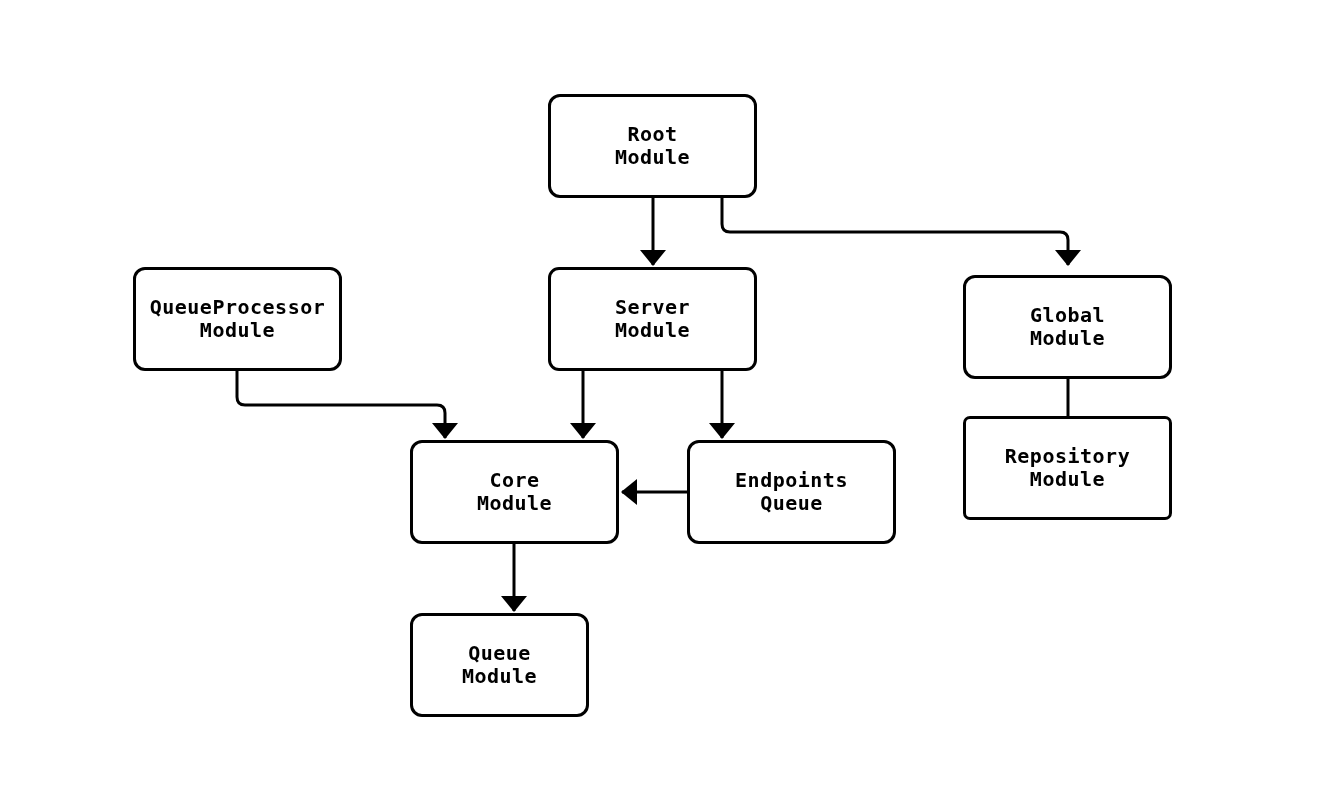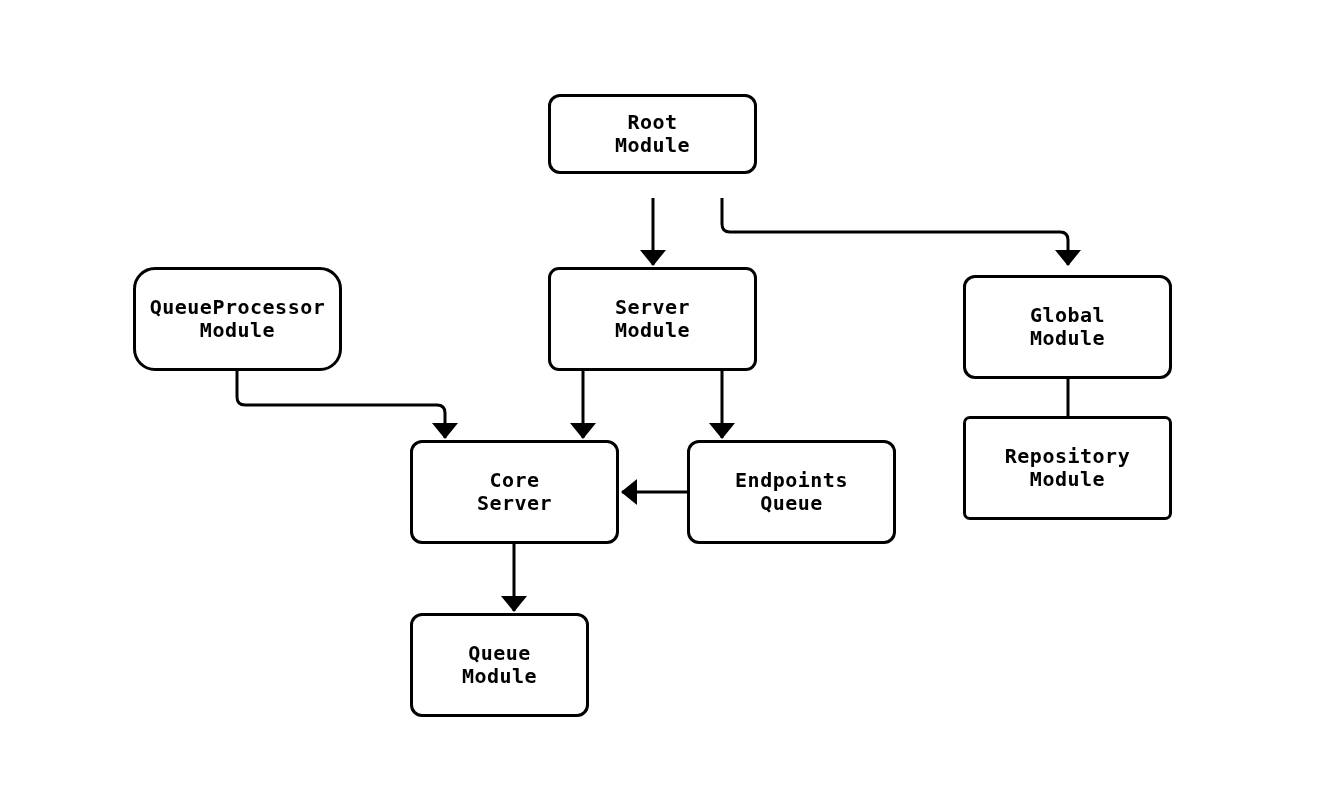--- a/index.html
+++ b/index.html
@@ -54,39 +54,39 @@
       </defs>
       <path d="M 653 198 L 653 265" fill="none" stroke="#000000" stroke-width="3" marker-end="url(#arrowhead)"></path>
       <path d="M 722 198 L 722 224 Q 722 232 730 232 L 1060 232 Q 1068 232 1068 240 L 1068 265" fill="none" stroke="#000000" stroke-width="3" marker-end="url(#arrowhead)"></path>
       <path d="M 237 371 L 237 397 Q 237 405 245 405 L 437 405 Q 445 405 445 413 L 445 438" fill="none" stroke="#000000" stroke-width="3" marker-end="url(#arrowhead)"></path>
       <path d="M 583 371 L 583 438" fill="none" stroke="#000000" stroke-width="3" marker-end="url(#arrowhead)"></path>
       <path d="M 722 371 L 722 438" fill="none" stroke="#000000" stroke-width="3" marker-end="url(#arrowhead)"></path>
       <path d="M 687 492 L 622 492" fill="none" stroke="#000000" stroke-width="3" marker-end="url(#arrowhead)"></path>
       <path d="M 1068 371 L 1068 438" fill="none" stroke="#000000" stroke-width="3" marker-end="url(#arrowhead)"></path>
       <path d="M 514 544 L 514 611" fill="none" stroke="#000000" stroke-width="3" marker-end="url(#arrowhead)"></path>
     </svg>
-    <div class="node" style="left: 548px; top: 94px; width: 209px; height: 80px;">
+    <div class="node" style="left: 548px; top: 94px; width: 209px; height: 104px;">
       <div class="node-label">Root
 Module</div>
     </div>
-    <div class="node" style="left: 133px; top: 267px; width: 209px; height: 104px; border-radius: 22px;">
+    <div class="node" style="left: 133px; top: 267px; width: 209px; height: 104px;">
       <div class="node-label">QueueProcessor
 Module</div>
     </div>
     <div class="node" style="left: 548px; top: 267px; width: 209px; height: 104px; border-radius: 11px;">
       <div class="node-label">Server
 Module</div>
     </div>
     <div class="node" style="left: 963px; top: 267px; width: 209px; height: 104px; margin-top: 8px;">
       <div class="node-label">Global
 Module</div>
     </div>
     <div class="node" style="left: 410px; top: 440px; width: 209px; height: 104px;">
       <div class="node-label">Core
-Server</div>
+Module</div>
     </div>
     <div class="node" style="left: 687px; top: 440px; width: 209px; height: 104px;">
       <div class="node-label">Endpoints
 Queue</div>
     </div>
     <div class="node" style="left: 963px; top: 416px; width: 209px; height: 104px; border-radius: 7px;">
       <div class="node-label">Repository
 Module</div>
     </div>
     <div class="node" style="left: 410px; top: 613px; width: 179px; height: 104px;">

